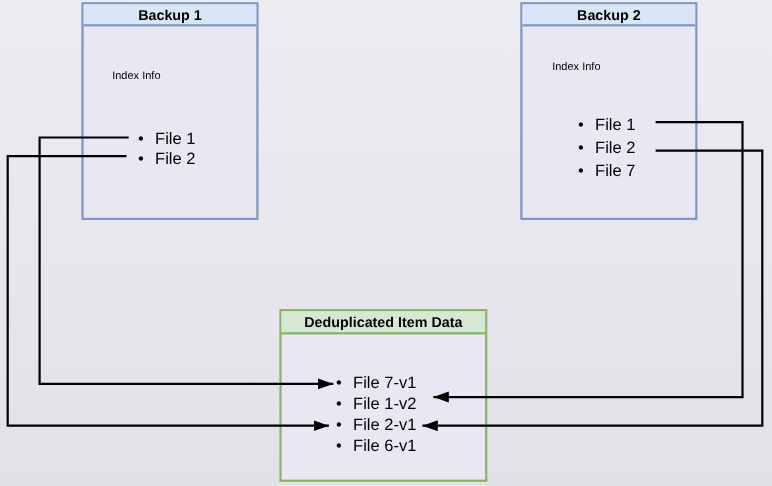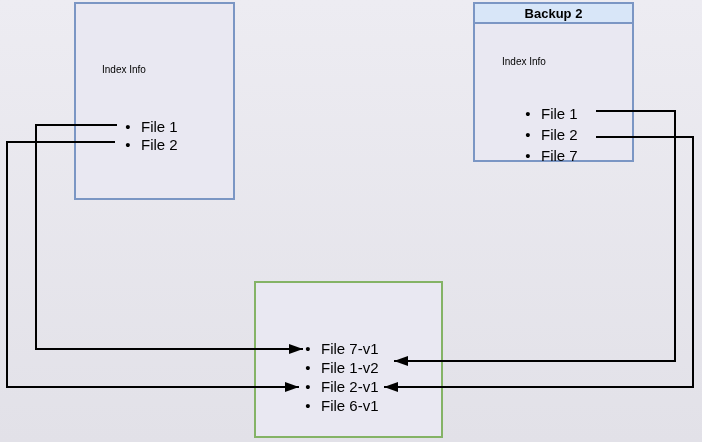--- a/index.html
+++ b/index.html
@@ -83,21 +83,21 @@
     margin-right: 9px;
     text-align: center;
     flex: 0 0 auto;
   }
   
   #backup1 ul.file-list li { height: 18px; }
   #backup2 ul.file-list li { height: 21px; }
   #dedup   ul.file-list li { height: 19px; }
 
   #backup1 { left: 74px;  top: 2px;   width: 161px; height: 198px; }
-  #backup2 { left: 473px; top: 2px;   width: 161px; height: 160px; }
+  #backup2 { left: 473px; top: 2px;   width: 161px; height: 198px; }
   #dedup   { left: 254px; top: 281px; width: 189px; height: 157px; }
 
   #backup1 .subtitle  { left: 26px; top: 57px; }
   #backup1 .file-list { left: 48px; top: 113px; }
 
   #backup2 .subtitle  { left: 27px; top: 49px; }
   #backup2 .file-list { left: 49px; top: 99px; }
 
   #dedup .file-list   { left: 48px; top: 56px; }
 </style>
@@ -112,20 +112,21 @@
         <path d="M0,0 L14,5 L0,10 Z" fill="#000"></path>
       </marker>
     </defs>
   <polyline points="117,125 36,125 36,349 303,349" marker-end="url(#arrowhead)"></polyline>
       <polyline points="115,142 7,142 7,387 299,387" marker-end="url(#arrowhead)"></polyline>
       <polyline points="596,111 675,111 675,361 394,361" marker-end="url(#arrowhead)"></polyline>
       <polyline points="596,137 693,137 693,387 384,387" marker-end="url(#arrowhead)"></polyline>
     </svg>
 
   <div class="box blue" id="backup1">
+    <div class="box-header">Backup 1</div>
     <div class="subtitle">Index Info</div>
     <ul class="file-list">
       <li>
         <span class="bullet">•</span>
         <span>File 1</span>
       </li>
       <li>
         <span class="bullet">•</span>
         <span>File 2</span>
       </li>
@@ -145,20 +146,21 @@
         <span>File 2</span>
       </li>
       <li>
         <span class="bullet">•</span>
         <span>File 7</span>
       </li>
     </ul>
   </div>
 
   <div class="box green" id="dedup">
+    <div class="box-header">Deduplicated Item Data</div>
     <ul class="file-list">
       <li>
         <span class="bullet">•</span>
         <span>File 7-v1</span>
       </li>
       <li>
         <span class="bullet">•</span>
         <span>File 1-v2</span>
       </li>
       <li>

